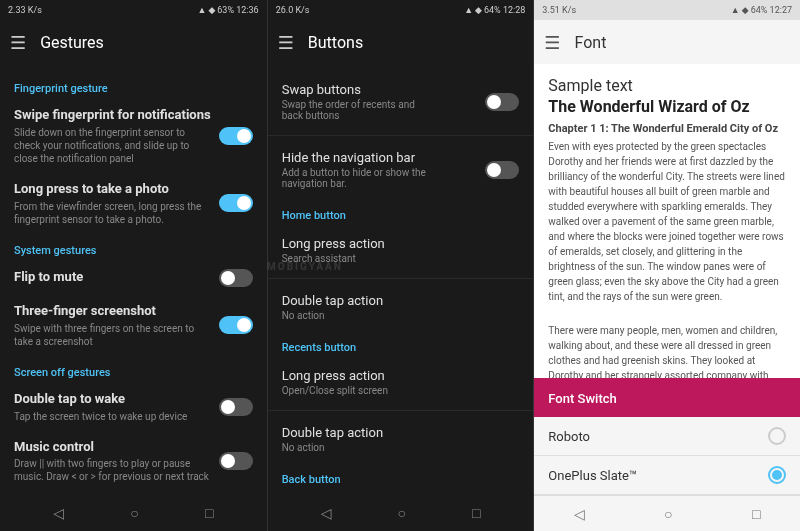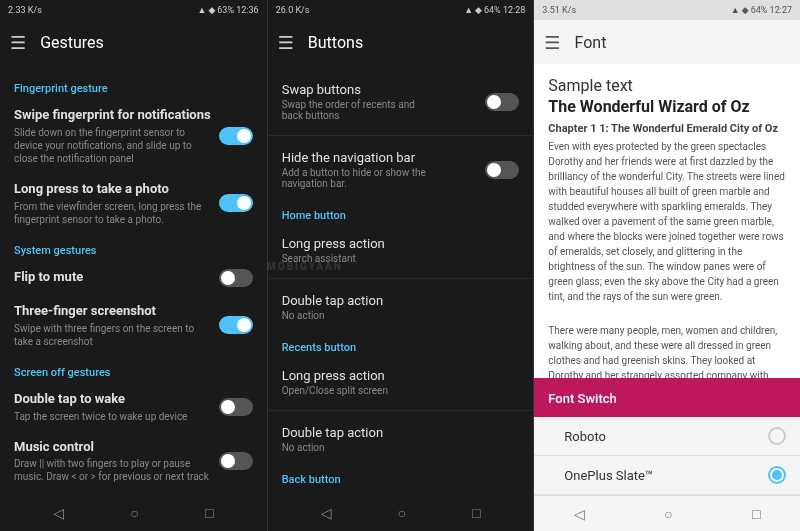--- a/index.html
+++ b/index.html
@@ -211,21 +211,20 @@
       display: flex;
       align-items: center;
       justify-content: space-between;
       padding: 10px 14px;
       background: #f5f5f5;
       border-bottom: 1px solid #e0e0e0;
     }
     .font-option-name {
       font-size: 13px;
       color: #333;
-      margin-left: 16px;
     }
     .radio-btn {
       width: 18px;
       height: 18px;
       border-radius: 50%;
       border: 2px solid #ccc;
       display: flex;
       align-items: center;
       justify-content: center;
     }
@@ -278,21 +277,21 @@
   <div class="top-bar">
     <span class="hamburger">☰</span>
     <span class="top-title">Gestures</span>
   </div>
   <div class="content">
 
     <div class="section-header">Fingerprint gesture</div>
     <div class="setting-row">
       <div class="setting-row-text">
         <div class="setting-title">Swipe fingerprint for notifications</div>
-        <div class="setting-desc">Slide down on the fingerprint sensor to device your notifications, and slide up to close the notification panel</div>
+        <div class="setting-desc">Slide down on the fingerprint sensor to check your notifications, and slide up to close the notification panel</div>
       </div>
       <div class="toggle on"></div>
     </div>
     <div class="setting-row">
       <div class="setting-row-text">
         <div class="setting-title">Long press to take a photo</div>
         <div class="setting-desc">From the viewfinder screen, long press the fingerprint sensor to take a photo.</div>
       </div>
       <div class="toggle on"></div>
     </div>

